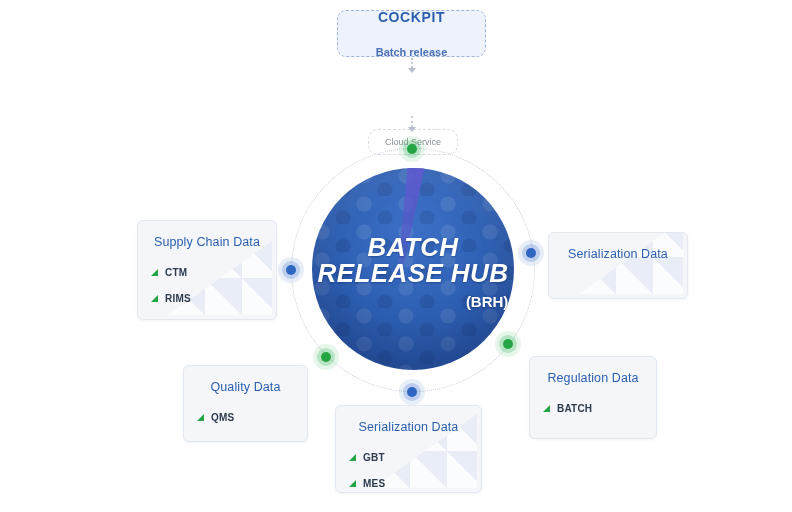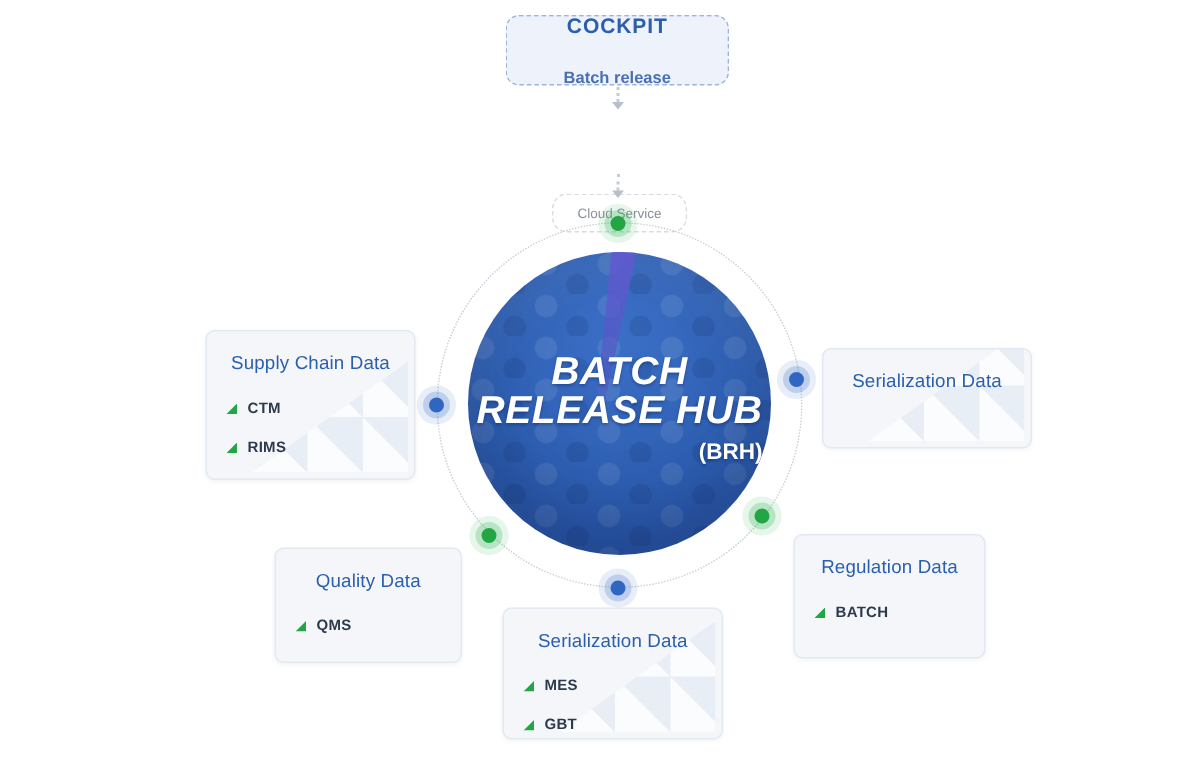--- a/index.html
+++ b/index.html
@@ -193,27 +193,27 @@
   </div>
 
   <div class="panel panel-manufacturing">
     <div class="deco"></div>
     <div class="panel-title">Serialization Data</div>
     <div class="items">
         <div class="item">
           <svg class="tri" viewBox="0 0 8 8">
             <polygon points="8,0 8,8 0,8"></polygon>
           </svg>
+          <span class="item-label">GBT</span>
+        </div>
+        <div class="item">
+          <svg class="tri" viewBox="0 0 8 8">
+            <polygon points="8,0 8,8 0,8"></polygon>
+          </svg>
           <span class="item-label">MES</span>
-        </div>
-        <div class="item">
-          <svg class="tri" viewBox="0 0 8 8">
-            <polygon points="8,0 8,8 0,8"></polygon>
-          </svg>
-          <span class="item-label">GBT</span>
         </div>
       </div>
   </div>
 
 <div class="node green" style="left: 412px; top: 149px;"></div>
     <div class="node blue" style="left: 291px; top: 270px;"></div>
     <div class="node blue" style="left: 531px; top: 253px;"></div>
     <div class="node blue" style="left: 412px; top: 392px;"></div>
     <div class="node green" style="left: 326px; top: 357px;"></div>
     <div class="node green" style="left: 508px; top: 344px;"></div>

